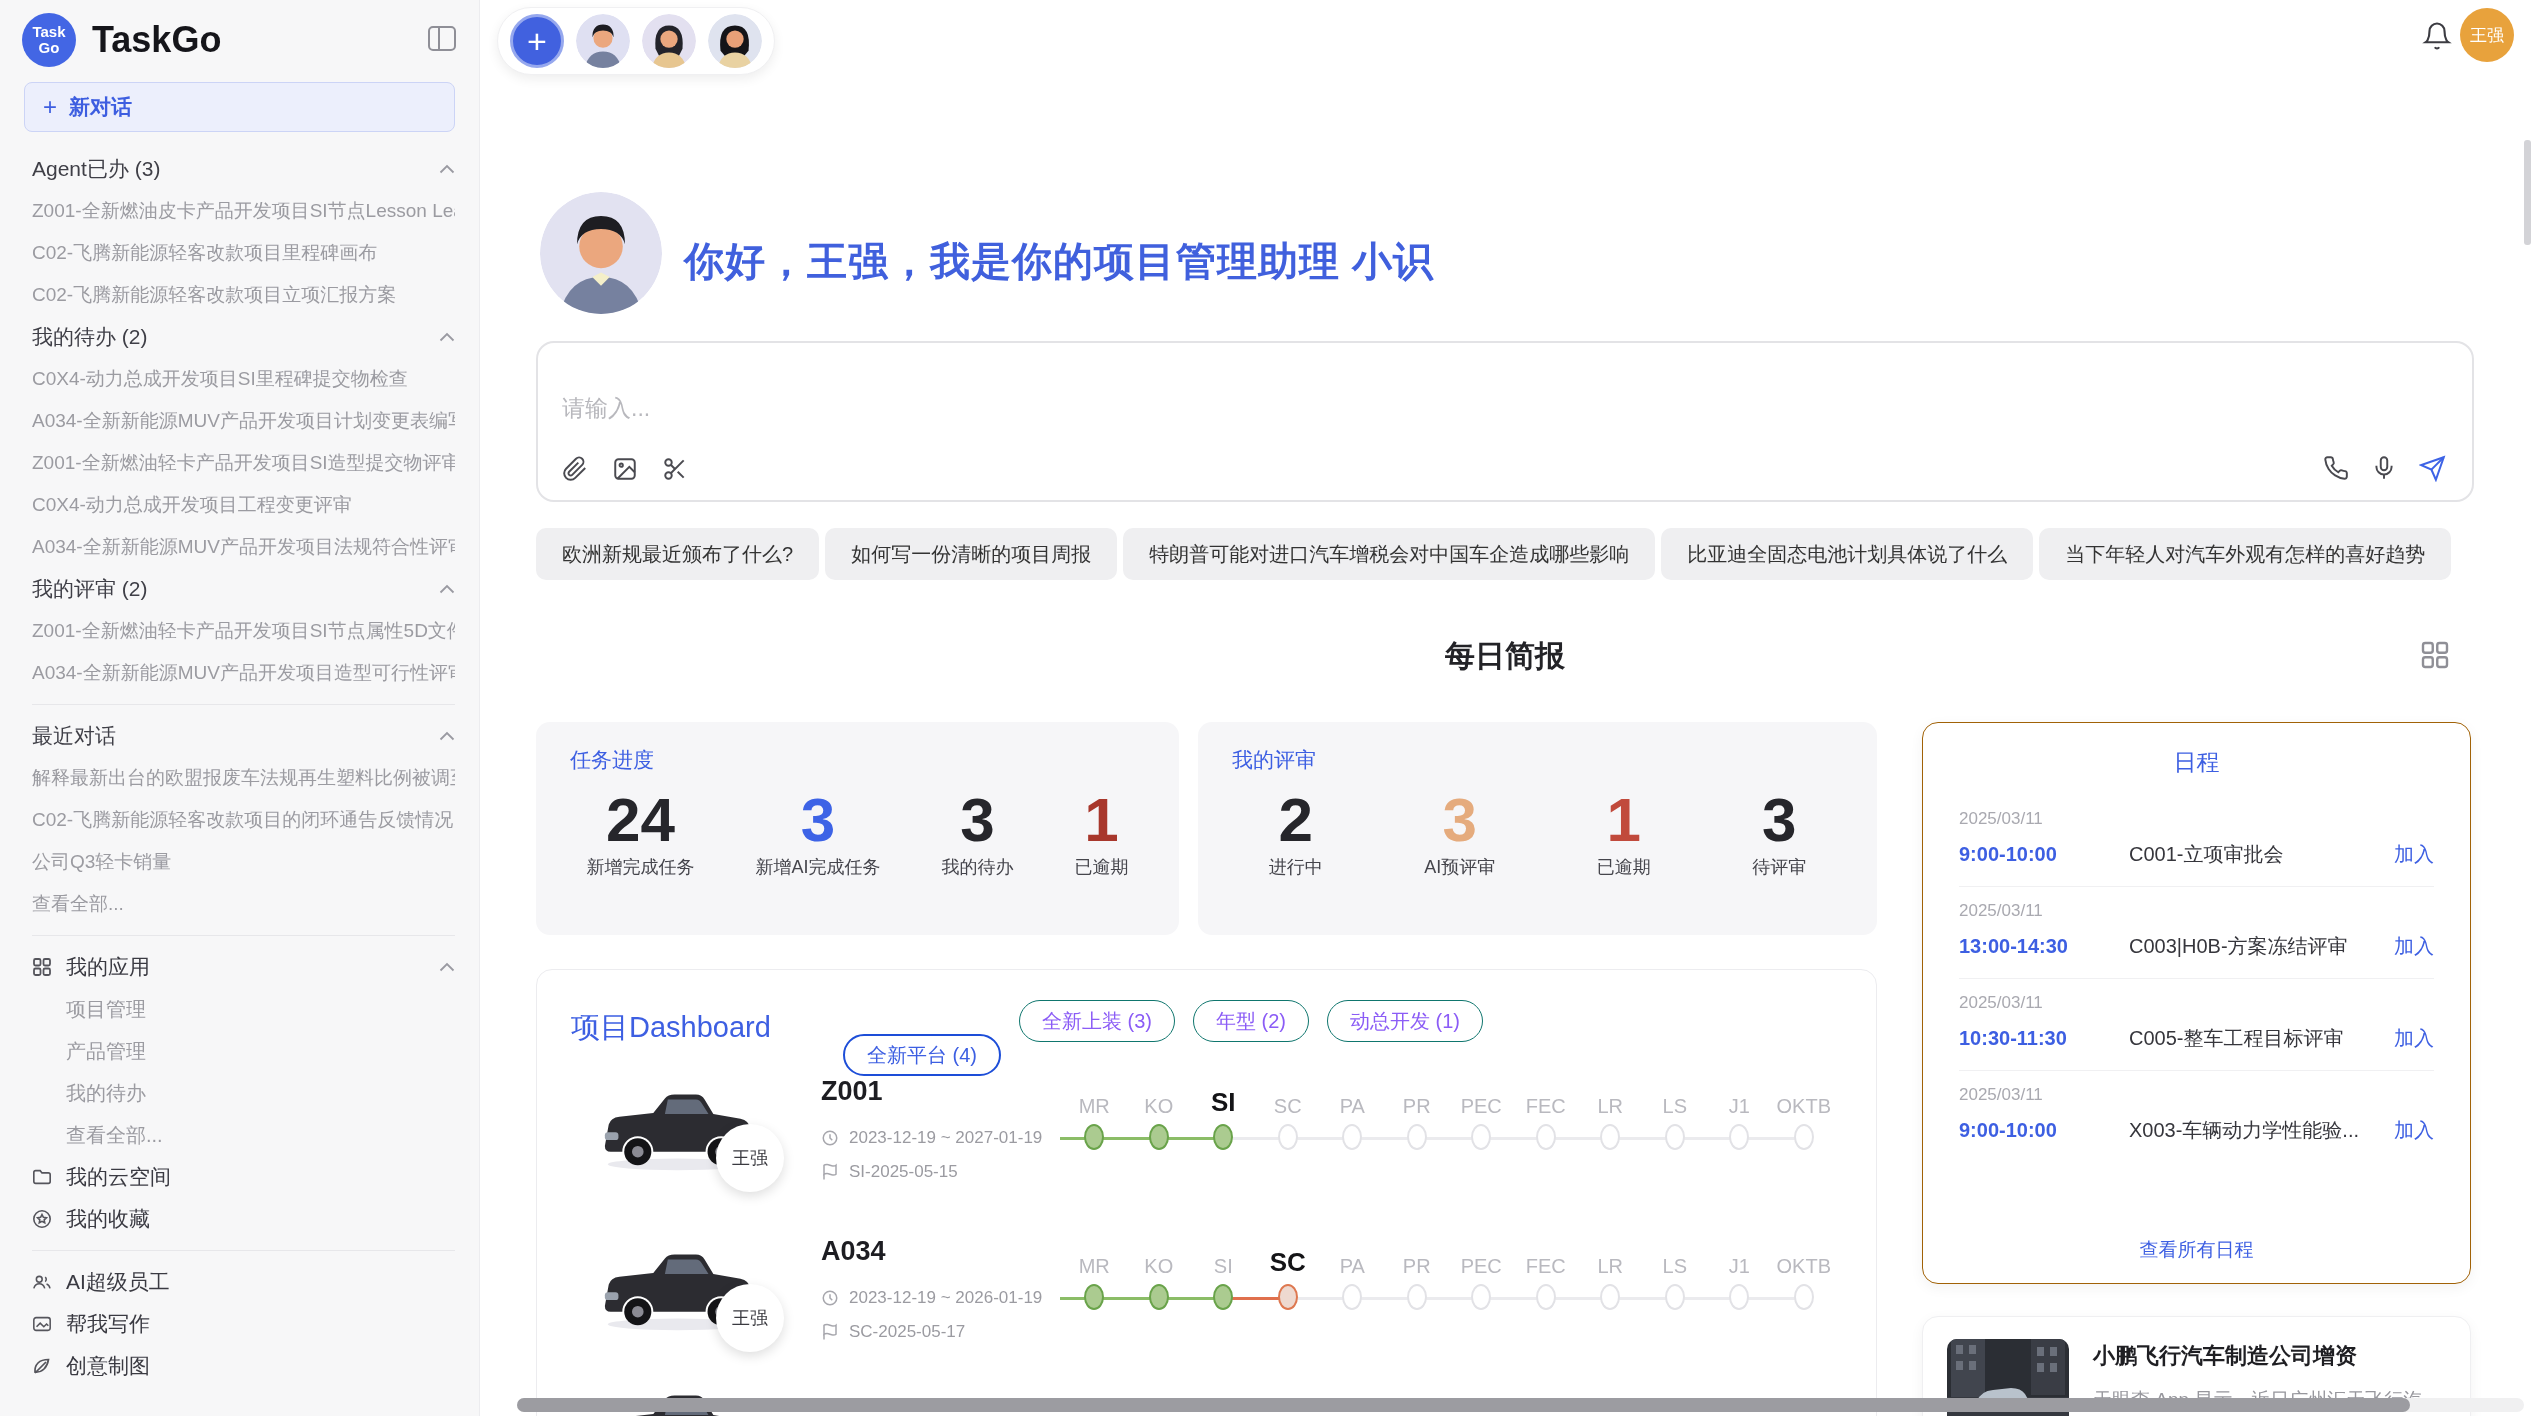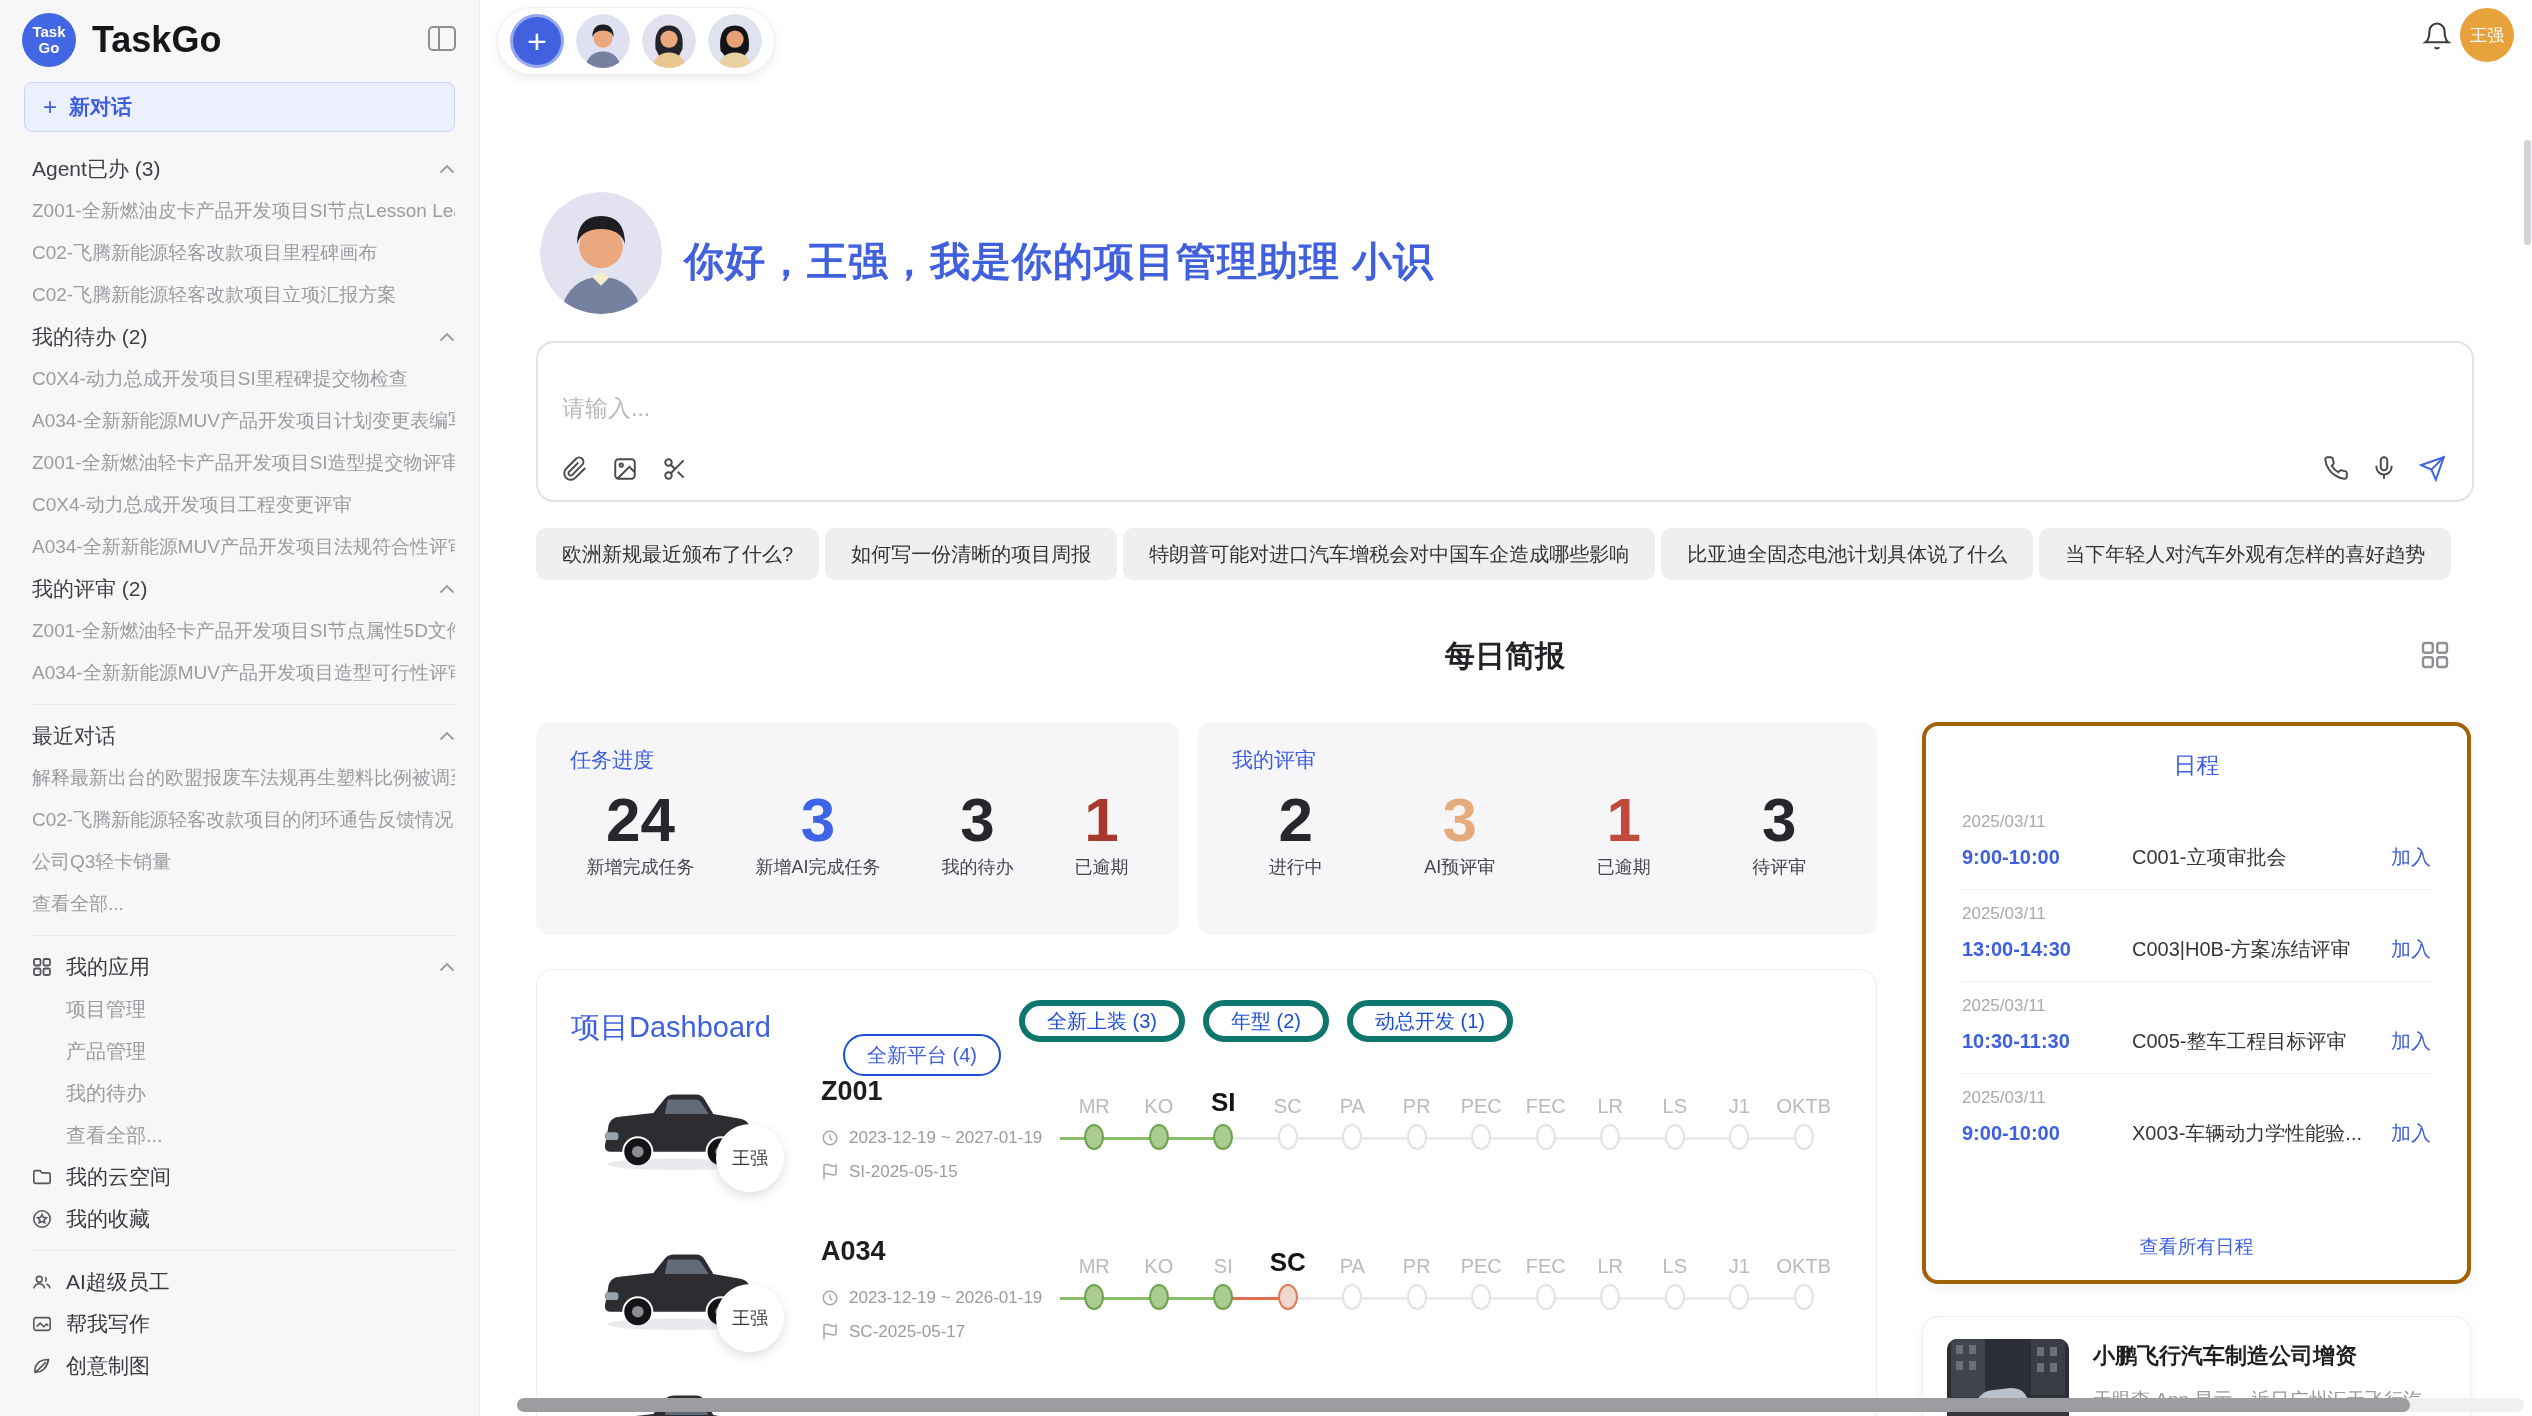--- a/index.html
+++ b/index.html
@@ -75,42 +75,42 @@
   .stat-card.c2 { left:1198px; width:679px; }
   .stat-title { position:absolute; left:34px; top:24px; font-size:21px; color:#3d5fe2; }
   .stat-row { position:absolute; left:20px; right:20px; top:62px; bottom:22px;
     display:flex; justify-content:space-around; }
   .stat { display:flex; flex-direction:column; align-items:center; }
   .stat-val { font-size:62px; font-weight:600; }
   .stat-label { font-size:18px; color:#45454c; }
 
   
   .sched-card { position:absolute; left:1922px; top:722px; width:549px; height:562px;
-    background:#fff; border:4px solid #a16207; border-radius:16px;
+    background:#fff; border:1px solid #a16207; border-radius:16px;
     box-shadow:0 4px 14px rgba(0,0,0,.05); }
   .sched-title { position:absolute; top:24px; left:0; width:100%; text-align:center;
     font-size:23px; color:#3d5fe2; }
   .sched-list { position:absolute; left:36px; right:36px; top:72px; }
   .ev { padding:14px 0 18px 0; border-bottom:1px solid #f0f0f2; }
   .ev:last-child { border-bottom:none; }
   .ev-date { font-size:17px; color:#a9a9b0; margin-bottom:12px; }
   .ev-row { display:flex; align-items:center; }
   .ev-time { width:170px; font-size:20px; font-weight:700; color:#3d5fe2; flex:none; }
   .ev-name { flex:1; font-size:20px; color:#36363c; white-space:nowrap; overflow:hidden; }
   .ev-join { font-size:20px; color:#3d5fe2; margin-left:10px; cursor:pointer; }
   .sched-footer { position:absolute; bottom:20px; left:0; width:100%; text-align:center;
     font-size:19px; color:#3d5fe2; cursor:pointer; }
 
   
   .dash-card { position:absolute; left:536px; top:969px; width:1341px; height:530px;
     background:#fff; border:1px solid #ececef; border-radius:16px; }
   .dash-title { position:absolute; left:34px; top:38px; font-size:29px; color:#3d5fe2; }
   .dash-tabs { position:absolute; left:306px; top:30px; display:flex; gap:18px; }
   .tab { height:42px; border-radius:21px; display:flex; align-items:center; padding:0 22px;
-    font-size:20px; color:#1d4ed8; background:#fff; border:6px solid #0f766e; cursor:pointer; }
+    font-size:20px; color:#8b5cf6; background:#fff; border:1px solid #0f766e; cursor:pointer; }
   .tab.active { color:#3d5fe2; border:2px solid #1d4ed8; font-weight:400;margin-top:34px; }
   .proj-row { position:absolute; left:0; width:100%; height:152px; }
   .thumb { position:absolute; left:58px; top:12px; width:165px; height:92px; }
   .owner { position:absolute; left:179px; top:54px; width:68px; height:68px; border-radius:50%;
     background:#fff; box-shadow:0 4px 12px rgba(0,0,0,.13); display:flex; align-items:center;
     justify-content:center; font-size:18px; color:#3a3a40; }
   .pcode { position:absolute; left:284px; top:6px; font-size:27px; font-weight:700; color:#1d1d22; }
   .pmeta { position:absolute; left:284px; display:flex; align-items:center; gap:10px;
     font-size:17px; color:#9b9ba1; }
   .pm1 { top:58px; } .pm2 { top:92px; }

